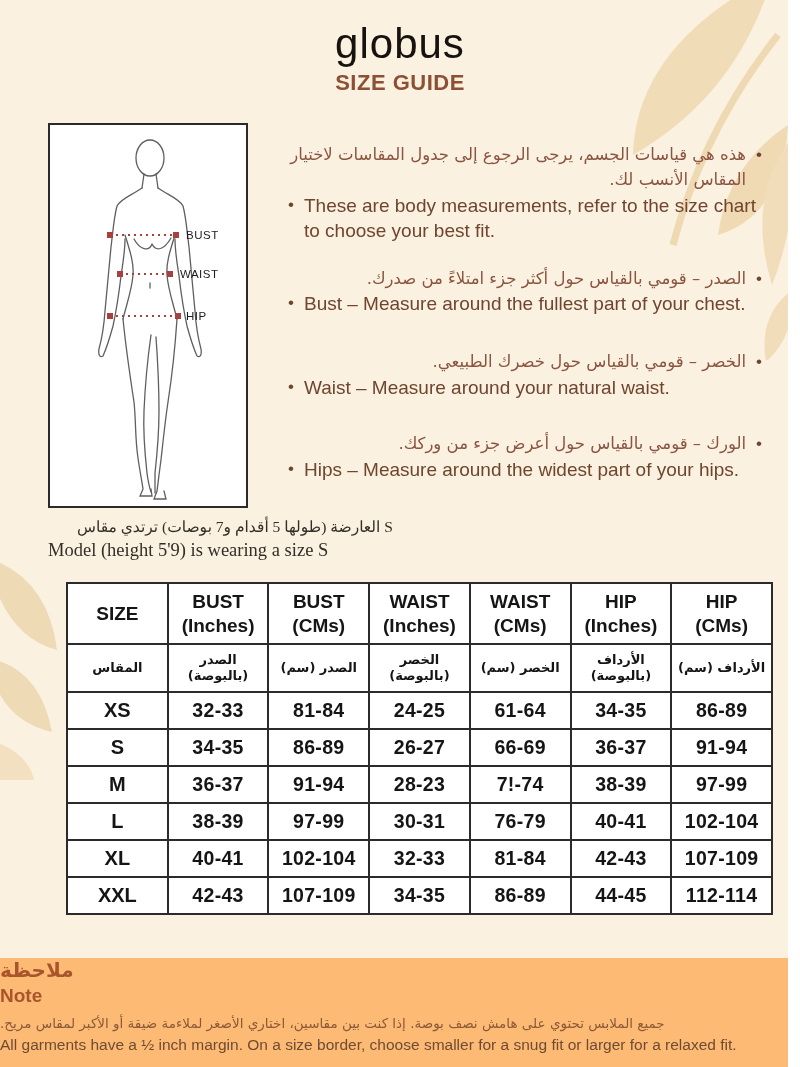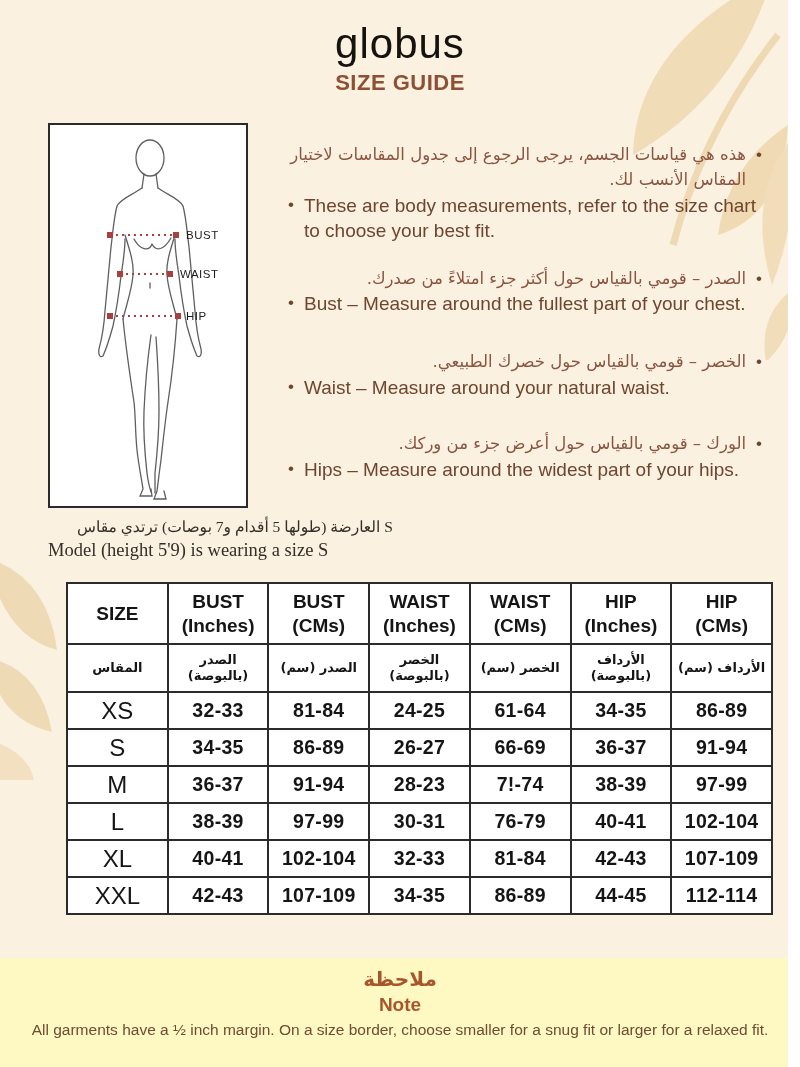--- a/index.html
+++ b/index.html
@@ -47,26 +47,26 @@
   }
   .size-table th, .size-table td{
     border:2px solid #2b2b2b; text-align:center; vertical-align:middle;
     color:#151515; padding:0; box-sizing:border-box;
   }
   .th-en{font-size:19px; font-weight:700; line-height:1.25; white-space:pre-line; height:61px;}
   .th-ar{
     font-family:"DejaVu Sans", sans-serif; font-size:13px; font-weight:700;
     line-height:1.25; white-space:pre-line; height:48px;
   }
-  .size-cell{font-weight:400; font-size:24px; height:37px;border-radius:7px;}
+  .size-cell{font-weight:700; font-size:20px; height:37px;border-radius:7px;}
   .val-cell{font-weight:700; font-size:19.5px; height:37px; letter-spacing:0.3px;}
   
   .note-band{
     position:absolute; left:0; top:958px; width:800px; height:109px;
-    background:#fef9c3; text-align:center; box-sizing:border-box; padding-top:9px;
+    background:#fdba74; text-align:left; box-sizing:border-box; 
   }
   .note-heading-ar{
     font-family:"DejaVu Sans", sans-serif; font-size:20px; font-weight:700; color:#a8552b; line-height:1.25;
   }
   .note-heading-en{font-size:19px; font-weight:700; color:#a8552b; line-height:1.35;}
   .note-body-ar{
     font-family:"DejaVu Sans", sans-serif; font-size:13.5px; color:#8a5a38; margin-top:4px; line-height:1.5;
   }
   .note-body-en{font-size:15.5px; color:#6f4b33; margin-top:1px; line-height:1.4;}
 </style>
@@ -272,16 +272,17 @@
           <td class="val-cell">86-89</td>
           <td class="val-cell">44-45</td>
           <td class="val-cell">112-114</td>
         </tr>
       </tbody>
   </table>
 
   <div class="note-band">
     <div class="note-heading-ar">ملاحظة</div>
     <div class="note-heading-en">Note</div>
+    <div class="note-body-ar" dir="rtl">جميع الملابس تحتوي على هامش نصف بوصة. إذا كنت بين مقاسين، اختاري الأصغر لملاءمة ضيقة أو الأكبر لمقاس مريح.</div>
     <div class="note-body-en">All garments have a ½ inch margin. On a size border, choose smaller for a snug fit or larger for a relaxed fit.</div>
   </div>
 
 </div>
 
 </body></html>

